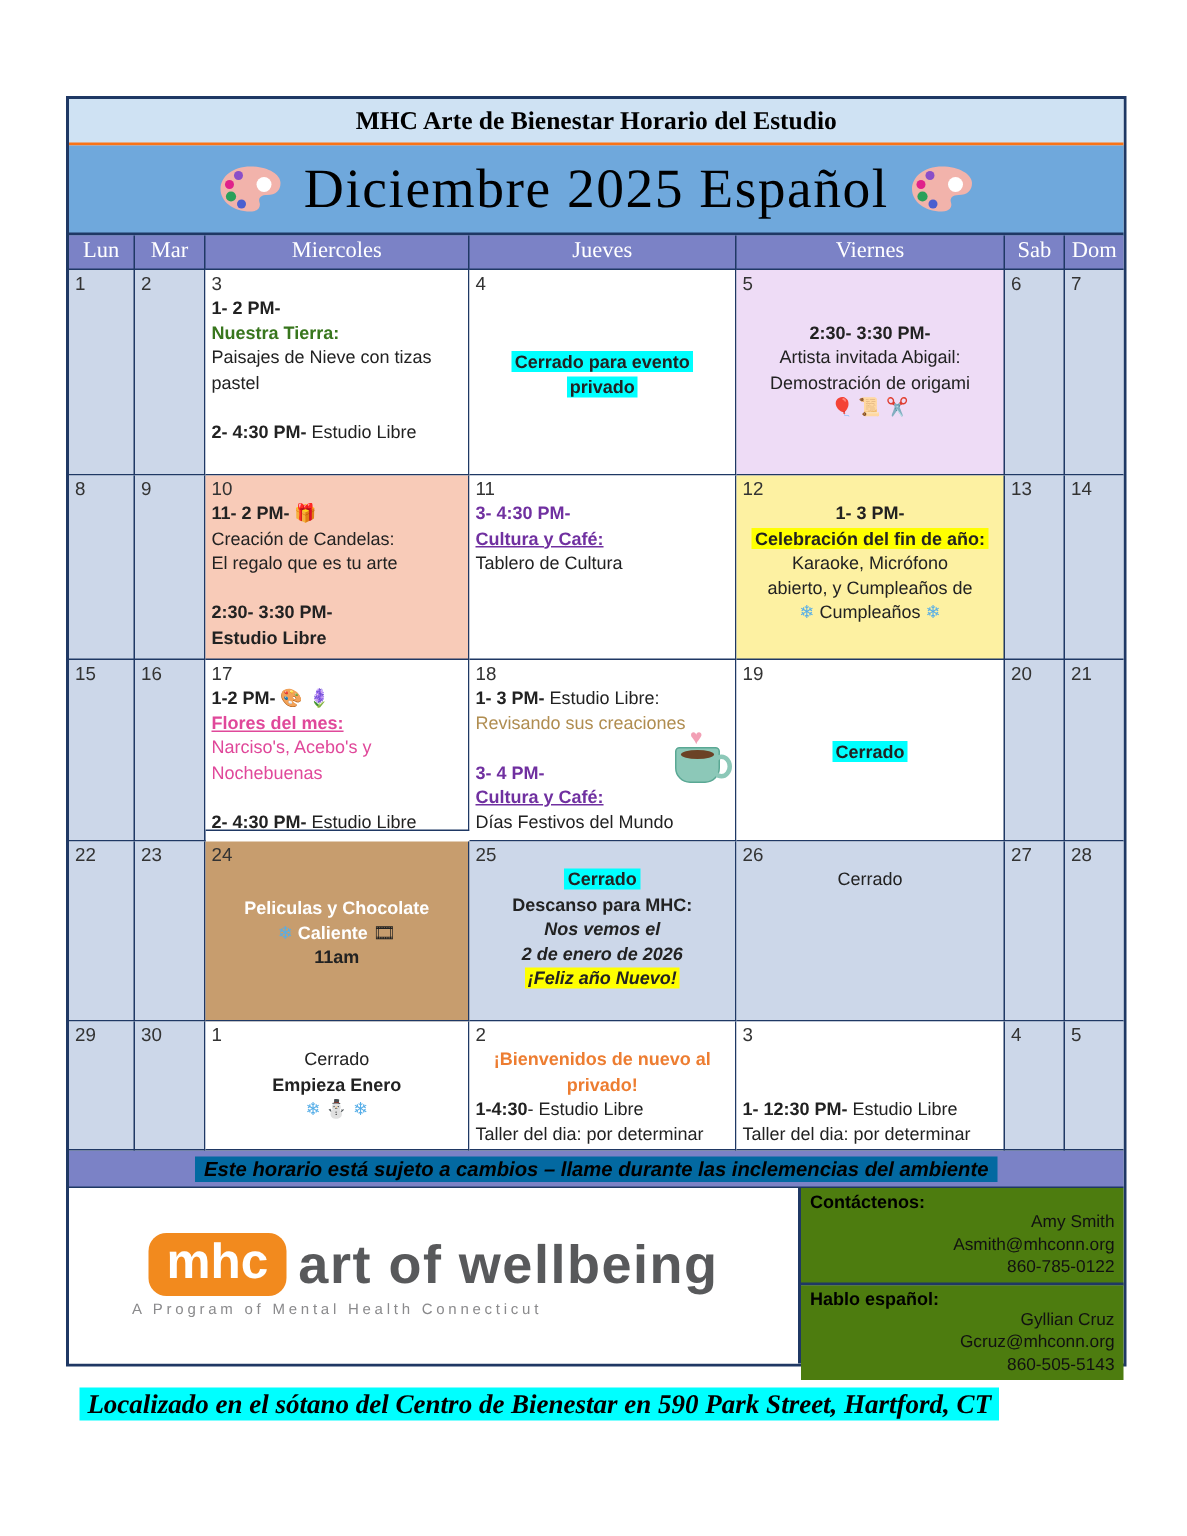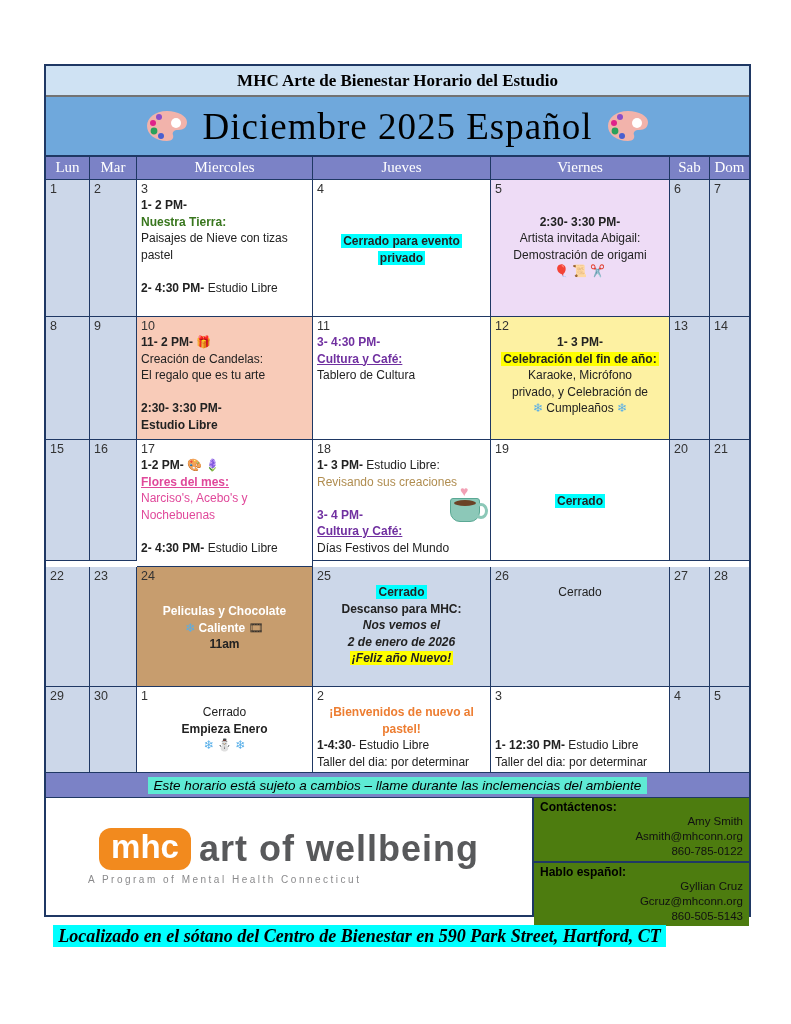--- a/index.html
+++ b/index.html
@@ -1,21 +1,21 @@
 <!DOCTYPE html>
 <html><head>
 <meta charset="utf-8">
 <style>
   * { margin:0; padding:0; box-sizing:border-box; }
   body { width:791px; height:1024px; background:#ffffff; font-family:"Liberation Sans", sans-serif; }
   .page { position:relative; width:791px; height:1024px; background:#fff; overflow:hidden; }
 
   .calendar { position:absolute; left:44px; top:64px; width:707px; border:2px solid #1f3864; background:#fff; }
 
-  .topband { height:31px; background:#cfe2f3; border-bottom:2px solid #737373;
+  .topband { height:31px; background:#cfe2f3; border-bottom:2px solid #f97316;
              display:flex; align-items:center; justify-content:center;
              font-family:"Liberation Serif", serif; font-weight:bold; font-size:17px; color:#000; }
 
   .titleband { height:60px; background:#6fa8dc; border-bottom:2px solid #1f3864;
                display:flex; align-items:center; justify-content:center; gap:14px; }
   .month-title { font-family:"Liberation Serif", serif; font-size:37px; color:#000; letter-spacing:1px; }
   .palette { width:44px; height:34px; }
 
   .cols { display:grid; grid-template-columns:44px 47px 176px 178px 179px 40px 39px; }
 
@@ -60,21 +60,21 @@
   .mug { position:absolute; right:10px; top:58px; width:30px; height:24px;
          background:#8cc8b8; border:1px solid #5aa894; border-radius:3px 3px 10px 10px; }
   .mug::before { content:""; position:absolute; left:3px; right:3px; top:1px; height:6px;
                  background:#6b4226; border-radius:50%; }
   .mug::after { content:""; position:absolute; right:-9px; top:4px; width:8px; height:10px;
                 border:3px solid #8cc8b8; border-radius:50%; }
   .mug-heart { position:absolute; top:-15px; left:9px; color:#f2a0b5; font-size:14px; line-height:14px; }
 
   .banner { height:25px; background:#7b82c6; border-bottom:1px solid #1f3864;
             display:flex; align-items:center; justify-content:center; }
-  .banner span { background:#5eead4; color:#000; font-weight:normal; font-style:italic;
+  .banner span { background:#0369a1; color:#000; font-weight:bold; font-style:italic;
                  font-size:13.5px; padding:1px 6px; }
 
   .footer { display:flex; height:117px; }
   .logo-box { width:488px; background:#fff; border-right:2px solid #1f3864;
               display:flex; flex-direction:column; align-items:center; justify-content:center; }
   .logo-row { display:flex; align-items:flex-start; gap:8px; }
   .mhc-badge { background:#f28a1e; color:#fff; font-weight:bold; font-size:33px;
                padding:1px 12px 5px; border-radius:12px; line-height:1.1; }
   .logo-text { color:#58595b; font-weight:bold; font-size:36px; letter-spacing:1px; }
   .logo-sub { color:#8a8a8c; font-size:10px; letter-spacing:2.5px; margin-top:4px; align-self:flex-start; margin-left:42px; }
@@ -195,39 +195,39 @@
               <div class="line"><span class="sp purple u">Cultura y Café:</span></div>
               <div class="line"><span class="sp">Tablero de Cultura</span></div>
             </div>
           </div>
           <div class="cell c-yel" style="height: 123px;">
             <div class="daynum">12</div>
             <div class="cellbody ac">
               <div class="line"><span class="sp b">1- 3 PM-</span></div>
               <div class="line"><span class="sp hly">Celebración del fin de año:</span></div>
               <div class="line"><span class="sp">Karaoke, Micrófono</span></div>
-              <div class="line"><span class="sp">privado, y Celebración de</span></div>
+              <div class="line"><span class="sp">abierto, y Cumpleaños de</span></div>
               <div class="line"><span class="sp snow">❄</span><span class="sp"> Cumpleaños </span><span class="sp snow">❄</span></div>
             </div>
           </div>
           <div class="cell c-blue" style="height: 123px;">
             <div class="daynum">13</div>
           </div>
           <div class="cell c-blue" style="height: 123px;">
             <div class="daynum">14</div>
           </div>
         </div>
         <div class="cols week-row">
           <div class="cell c-blue" style="height: 121px;">
             <div class="daynum">15</div>
           </div>
           <div class="cell c-blue" style="height: 121px;">
             <div class="daynum">16</div>
           </div>
-          <div class="cell c-white" style="height: 127px;">
+          <div class="cell c-white" style="height: 114px;">
             <div class="daynum">17</div>
             <div class="cellbody">
               <div class="line"><span class="sp b">1-2 PM- </span><span class="sp">🎨 🪻</span></div>
               <div class="line"><span class="sp pink u">Flores del mes:</span></div>
               <div class="line"><span class="sp pinkt">Narciso's, Acebo's y</span></div>
               <div class="line"><span class="sp pinkt">Nochebuenas</span></div>
               <div class="line">&nbsp;</div>
               <div class="line"><span class="sp b">2- 4:30 PM-</span><span class="sp"> Estudio Libre</span></div>
             </div>
           </div>
@@ -308,21 +308,21 @@
             <div class="cellbody ac">
               <div class="line"><span class="sp">Cerrado</span></div>
               <div class="line"><span class="sp b">Empieza Enero</span></div>
               <div class="line"><span class="sp snow">❄ ⛄ ❄</span></div>
             </div>
           </div>
           <div class="cell c-white" style="height: 86px;">
             <div class="daynum">2</div>
             <div class="cellbody">
               <div class="line ac"><span class="sp orange">¡Bienvenidos de nuevo al</span></div>
-              <div class="line ac"><span class="sp orange">pastel!</span></div>
+              <div class="line ac"><span class="sp orange">privado!</span></div>
               <div class="line"><span class="sp b">1-4:30</span><span class="sp">- Estudio Libre</span></div>
               <div class="line"><span class="sp">Taller del dia: por determinar</span></div>
             </div>
           </div>
           <div class="cell c-white" style="height: 86px;">
             <div class="daynum">3</div>
             <div class="cellbody">
               <div class="line">&nbsp;</div>
               <div class="line">&nbsp;</div>
               <div class="line"><span class="sp b">1- 12:30 PM-</span><span class="sp"> Estudio Libre</span></div>

